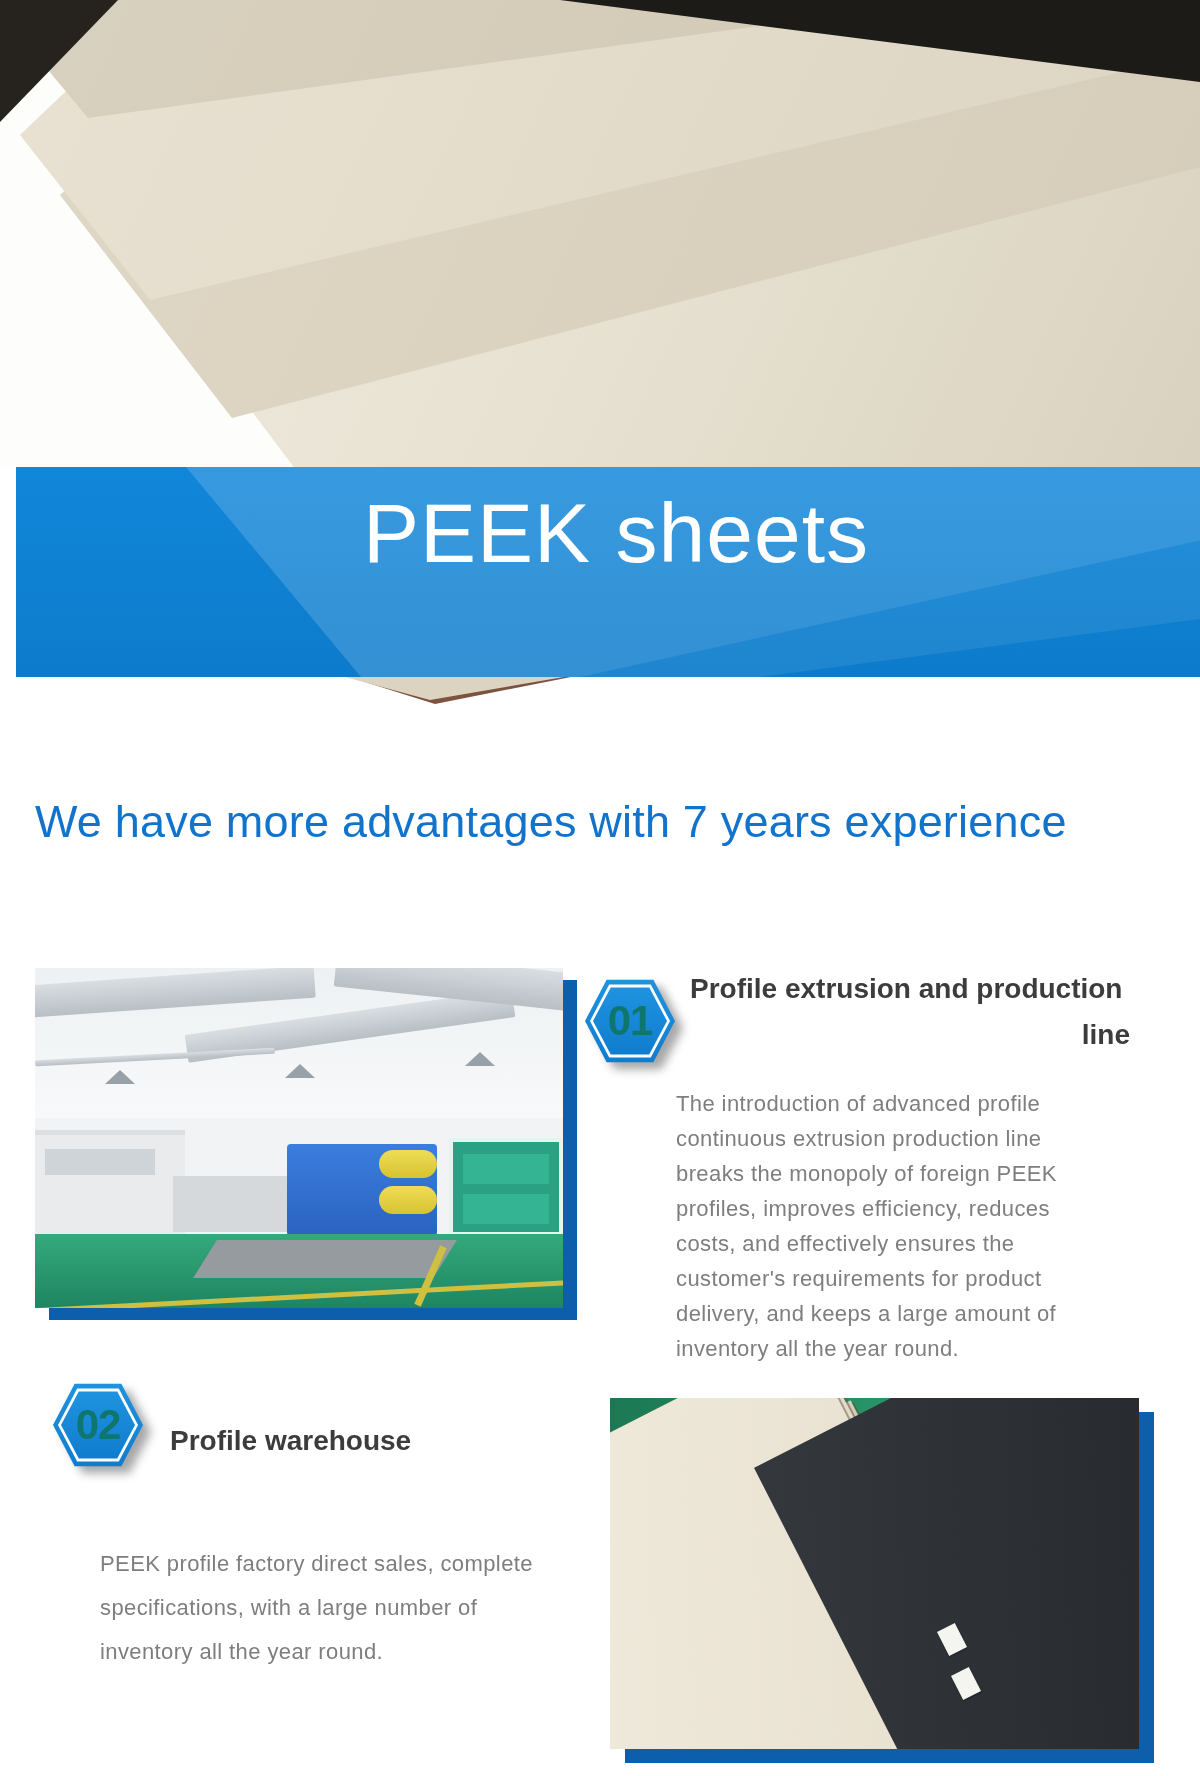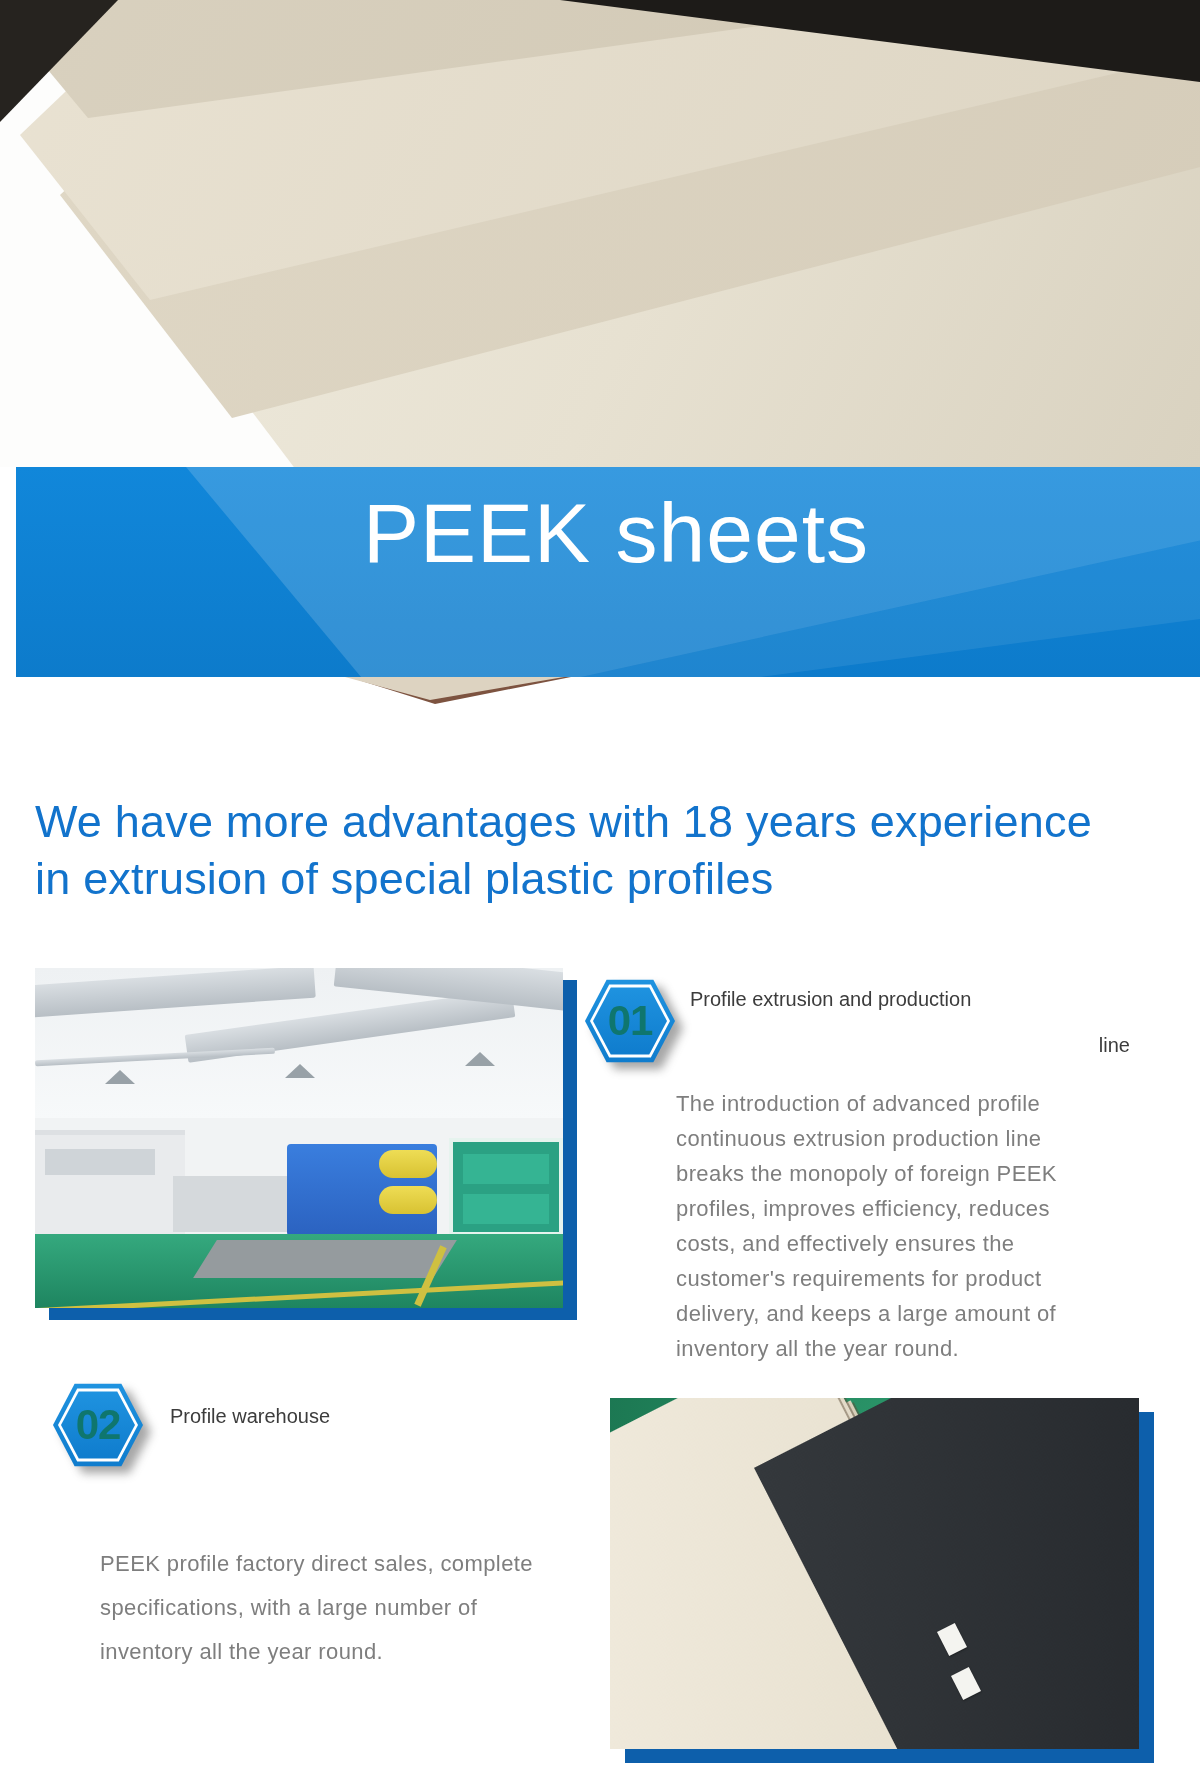--- a/index.html
+++ b/index.html
@@ -90,21 +90,21 @@
   .hex-badge{position:absolute;width:90px;height:86px;
              filter:drop-shadow(8px 7px 5px rgba(60,60,60,.45));}
   .hex{position:absolute;clip-path:polygon(24% 2%,76% 2%,100% 50%,76% 98%,24% 98%,0% 50%);}
   .hex-outer{inset:0;background:linear-gradient(180deg,#1f93e0,#0f7ccd);}
   .hex-ring{inset:5px;background:#ffffff;}
   .hex-inner{inset:8px;background:linear-gradient(180deg,#1f93e0,#0f7ccd);}
   .hex-num{position:absolute;inset:0;display:flex;align-items:center;justify-content:center;
            color:#0f766e;font-size:42px;font-weight:bold;letter-spacing:-1px;}
 
   
-  .sec-title{position:absolute;color:#3c3c3c;font-size:20px;font-weight:normal;line-height:46px;margin-top:10px;}
+  .sec-title{position:absolute;color:#3c3c3c;font-size:28px;font-weight:bold;line-height:46px;}
   .sec-title .l2{display:block;padding-left:8px;text-align:right;}
   .sec-body{position:absolute;color:#7e7e7e;font-size:22px;letter-spacing:.4px;}
 </style>
 </head>
 <body>
 
 <div class="page">
 
   <div class="hero">
     <div class="sheet sheet-d"></div>
@@ -119,22 +119,21 @@
     <div class="banner-ov banner-ov1"></div>
     <div class="banner-ov banner-ov2"></div>
     <div class="banner-title">PEEK sheets</div>
   </div>
   <div class="corner-wedge">
     <div class="edge"></div>
     <div class="face"></div>
   </div>
 
   <div class="intro">
-    <span>We have more advantages with 18 years experience</span><br>
-    <span>in extrusion of special plastic profiles</span>
+    <span>We have more advantages with 7 years experience</span><br>
   </div>
 
   <div class="photo-shadow" style="left:49px;top:980px;width:528px;height:340px;"></div>
   <div class="photo" style="left:35px;top:968px;width:528px;height:340px;">
     <div class="f-ceiling"></div>
     <div class="duct" style="left:-20px;top:8px;width:300px;height:32px;transform:rotate(-4deg);"></div>
     <div class="duct" style="left:150px;top:44px;width:330px;height:28px;transform:rotate(-8deg);"></div>
     <div class="duct" style="left:300px;top:-6px;width:260px;height:38px;transform:rotate(6deg);"></div>
     <div class="duct" style="left:0;top:86px;width:240px;height:6px;transform:rotate(-3deg);"></div>
     <div class="lamp" style="left:70px;top:102px;"></div>
@@ -164,21 +163,21 @@
     <span class="l2">line</span>
   </div>
   <div class="sec-body" style="left:676px;top:1086px;width:402px;line-height:35px;">The introduction of advanced profile continuous extrusion production line breaks the monopoly of foreign PEEK profiles, improves efficiency, reduces costs, and effectively ensures the customer's requirements for product delivery, and keeps a large amount of inventory all the year round.</div>
 
   <div class="hex-badge" style="left:53px;top:1382px;text-decoration:underline;">
     <div class="hex hex-outer"></div>
     <div class="hex hex-ring"></div>
     <div class="hex hex-inner"></div>
     <div class="hex-num">02</div>
   </div>
-  <div class="sec-title" style="left:170px;top:1383px;width:420px;">
+  <div class="sec-title" style="left:170px;top:1418px;width:420px;">
     <span>Profile warehouse</span>
     <span class="l2"></span>
   </div>
   <div class="sec-body" style="left:100px;top:1542px;width:445px;line-height:44px;">PEEK profile factory direct sales, complete specifications, with a large number of inventory all the year round.</div>
 
   <div class="photo-shadow" style="left:625px;top:1412px;width:529px;height:351px;"></div>
   <div class="photo" style="left:610px;top:1398px;width:529px;height:351px;">
     <div class="w-bg"></div>
 
     <div class="wsheet" style="left:10px;top:95px;background:#cbc0a8;filter:drop-shadow(2px 3px 0 rgba(90,75,55,.5));"></div>

